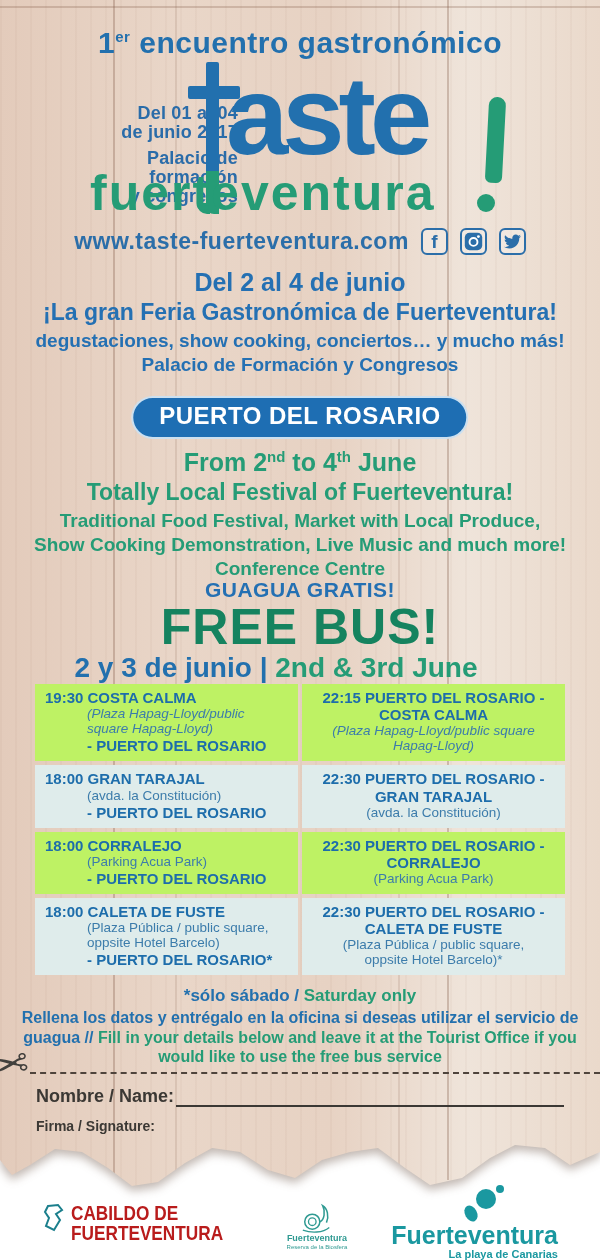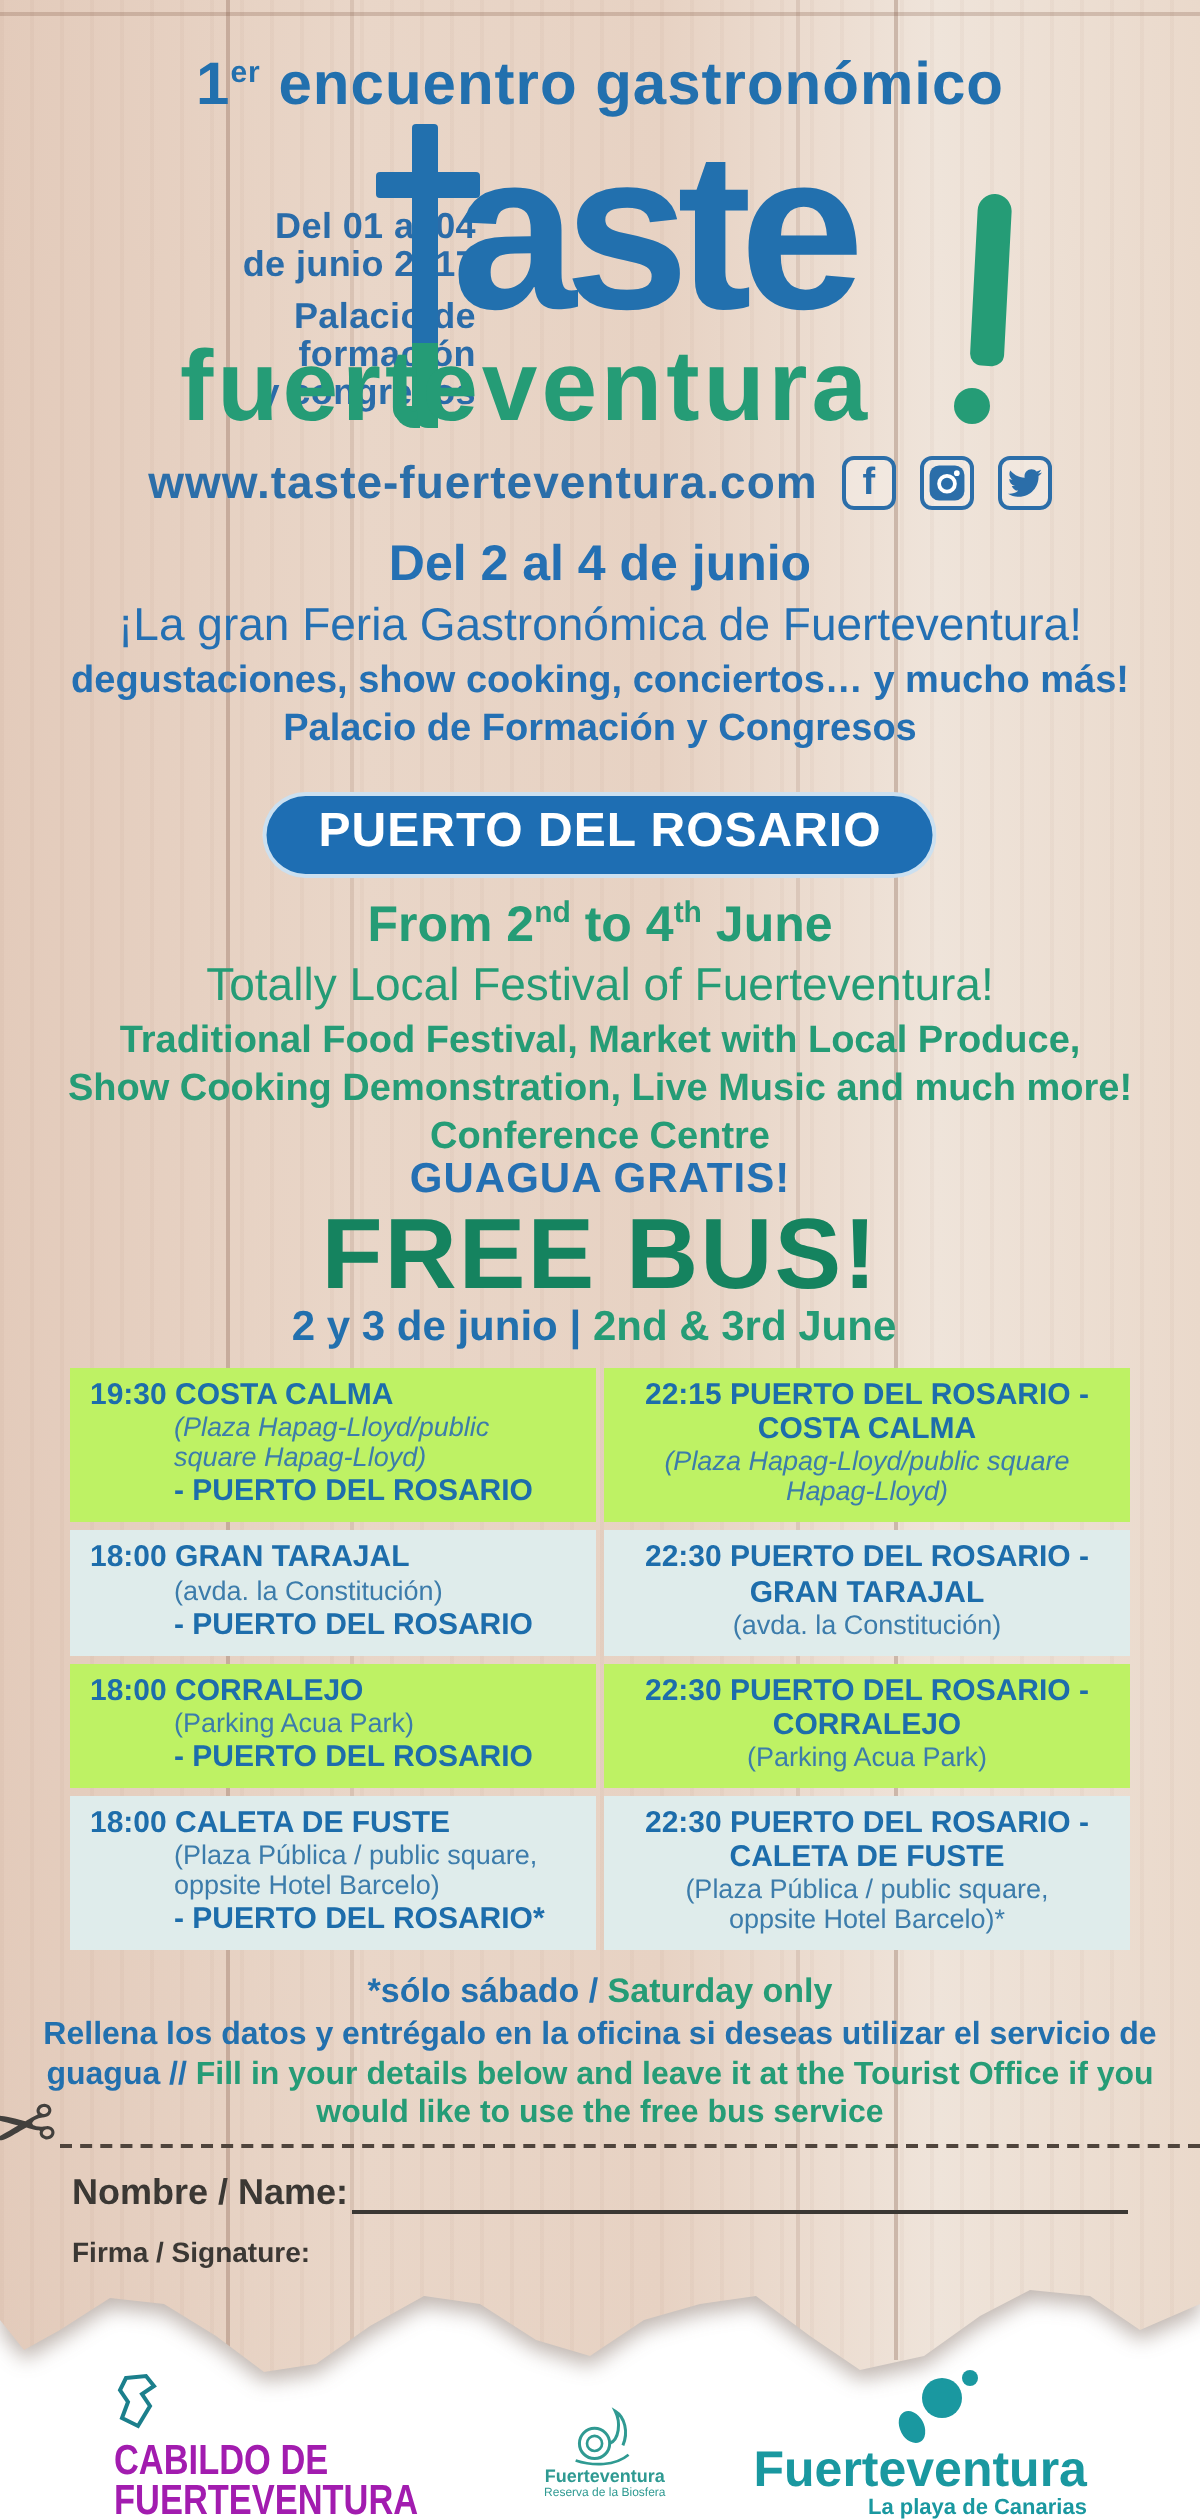--- a/index.html
+++ b/index.html
@@ -51,32 +51,32 @@
   .soc{width:27px;height:27px;border:2px solid #2b6ea9;border-radius:6px;display:flex;
     align-items:center;justify-content:center;background:rgba(255,255,255,.25);box-sizing:border-box;}
   .soc .f{font-size:19px;font-weight:700;color:#2b6ea9;line-height:1;}
 
   
   .block{position:absolute;left:0;width:600px;text-align:center;}
   .es-block{top:268px;color:#2470b3;}
   .en-block{top:448px;color:#259c76;}
   .b-dates{font-size:25px;font-weight:700;margin-bottom:2px;}
   .b-dates sup{font-size:15px;}
-  .b-head{font-size:23px;font-weight:400;margin-bottom:3px;}
+  .b-head{font-size:23px;font-weight:700;margin-bottom:3px;}
   .b-line{font-size:19px;font-weight:600;line-height:1.25;}
 
   .pill{position:absolute;top:396px;left:50%;transform:translateX(-50%);background:#1e6eb3;
     color:#fff;font-size:24px;font-weight:700;padding:4px 26px 7px;border-radius:24px;
     border:2px solid rgba(235,245,250,.85);letter-spacing:.5px;white-space:nowrap;}
 
   .guagua{position:absolute;top:578px;left:0;width:600px;text-align:center;color:#2470b3;
     font-size:21px;font-weight:800;letter-spacing:.5px;}
   .freebus{position:absolute;top:598px;left:0;width:600px;text-align:center;color:#15835f;
     font-size:50px;font-weight:800;letter-spacing:1px;}
-  .busdates{position:absolute;top:652px;left:0;width:552px;text-align:center;font-size:21px;font-weight:700;padding-left:21px;}
+  .busdates{position:absolute;top:652px;left:0;width:552px;text-align:center;font-size:28px;font-weight:700;}
 
   
   .sched{position:absolute;top:684px;left:35px;width:530px;display:grid;
     grid-template-columns:1fr 1fr;gap:4px;}
   .cell{padding:5px 10px 7px;box-sizing:border-box;}
   .bg-a{background:#bef264;}
   .bg-b{background:#dfeceb;}
   .c-title{font-size:15px;font-weight:700;color:#1d6dab;line-height:1.14;}
   .c-detail{font-size:13.5px;color:#3c7cab;line-height:1.12;margin-left:42px;}
   .c-detail.it{font-style:italic;}
@@ -93,21 +93,21 @@
   .scissors{position:absolute;left:-5px;top:1044px;font-size:40px;color:#42403d;
     font-family:"DejaVu Sans",sans-serif;transform:scaleX(-1) rotate(8deg);line-height:1;}
   .name-row{position:absolute;top:1086px;left:36px;width:528px;display:flex;align-items:flex-end;
     color:#3b3834;font-size:18px;font-weight:700;}
   .fill-line{flex:1;border-bottom:2px solid #3b3834;height:18px;margin-left:2px;}
   .sign-row{position:absolute;top:1118px;left:36px;color:#3b3834;font-size:14px;font-weight:700;}
 
   
   .footer{position:absolute;top:1185px;left:0;width:600px;display:flex;justify-content:center;
     align-items:center;gap:30px;}
-  .cabildo{display:flex;align-items:flex-start;gap:5px;color:#a21caf;flex-direction:column;}
+  .cabildo{display:flex;align-items:flex-start;gap:5px;color:#b91c1c;}
   .cabildo-text{font-size:21px;font-weight:700;line-height:.95;letter-spacing:0;
     transform:scaleX(.82);transform-origin:left center;white-space:nowrap;}
   .biosfera{display:flex;flex-direction:column;align-items:center;color:#2f9a92;margin-top:4px;}
   .biosfera .lbl{font-size:9px;font-weight:700;line-height:1.1;}
   .biosfera .sub{font-size:6px;line-height:1.1;}
   .playa{display:flex;flex-direction:column;align-items:flex-end;color:#1a98a0;margin-left:14px;}
   .playa-dots{position:relative;width:46px;height:38px;align-self:center;margin-right:-16px;}
   .pd{position:absolute;background:#1a98a0;border-radius:50%;}
   .pd1{width:20px;height:20px;left:16px;top:4px;}
   .pd2{width:8px;height:8px;left:36px;top:0;}

